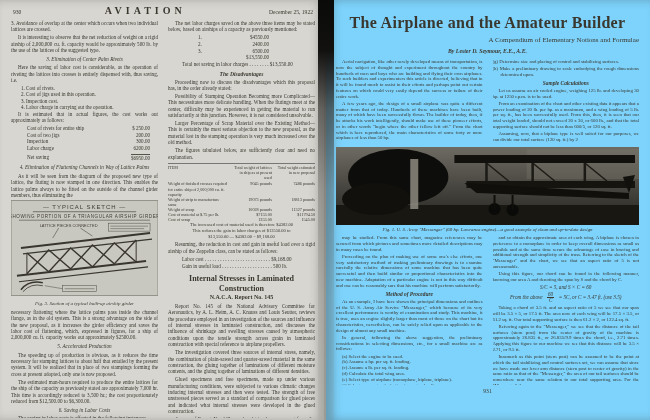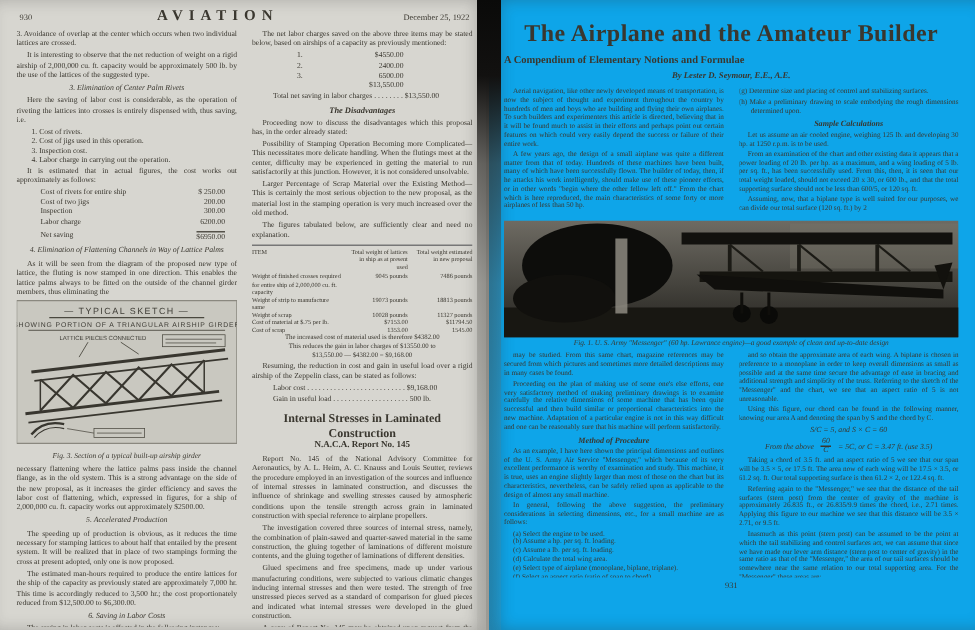--- a/index.html
+++ b/index.html
@@ -1,21 +1,21 @@
 <!DOCTYPE html>
 <html><head>
 <meta charset="utf-8">
 <style>
   html,body{margin:0;padding:0;width:650px;height:420px;overflow:hidden;
     background:#9e9d97;font-family:"Liberation Serif","DejaVu Serif",serif;color:#3a372f;}
   .spread{position:relative;width:650px;height:420px;overflow:hidden;}
   .page{position:absolute;top:0;height:420px;box-sizing:border-box;overflow:hidden;}
   .page-left{left:0;width:324px;background:#d7d6d0;padding:3px 9px 4px 11px;
     box-shadow:inset -6px 0 10px rgba(40,40,38,.25);}
-  .page-right{left:326px;width:324px;background:#0ea5e9;padding:2px 11px 2px 10px;
+  .page-right{left:326px;width:324px;background:#7dd3fc;padding:2px 11px 2px 10px;
     box-shadow:inset 7px 0 10px rgba(40,40,38,.3);}
   .gutter{position:absolute;left:318px;top:0;width:16px;height:420px;z-index:5;
     background:linear-gradient(180deg,#0a0a09 0%,#121110 12%,rgba(55,53,50,.65) 26%,
     rgba(90,88,84,.35) 45%,rgba(120,118,112,.18) 70%,rgba(140,138,132,.10) 100%);}
   
   .hdr{display:flex;justify-content:space-between;align-items:baseline;font-size:5.6px;padding:2px 2px 0;}
   .jrnl{font-size:10px;letter-spacing:4px;font-weight:bold;}
   .cols{display:flex;gap:10px;margin-top:4px;height:398px;overflow:hidden;justify-content:center;}
   .col{flex:1 1 0;overflow:hidden;min-width:0;}
   p.b{font-size:5.1px;line-height:1.26;text-align:justify;margin:0 0 1.5px;text-indent:7px;}
@@ -32,21 +32,21 @@
   .titem{flex:1.55;}
   .tcol{flex:1;text-align:right;}
   .thead{margin-bottom:1.5px;font-size:4.1px;}
   .tnote{text-align:center;font-size:4.5px;line-height:1.25;}
   .h-big{font-weight:bold;font-size:8px;text-align:center;line-height:1.15;margin:5px 0 1px;}
   .h-big2{font-weight:bold;font-size:6px;text-align:center;margin:0 0 3px;}
   .figwrap{margin:2px 0 1px;}
   .figcap{font-style:italic;font-size:5px;text-align:center;margin:1px 0 2.5px;}
   
   .title{font-size:16px;font-weight:bold;text-align:center;margin:12px 0 4px;letter-spacing:.3px;}
-  .sub{font-size:7px;font-weight:bold;text-align:left;line-height:1.3;}
+  .sub{font-size:7px;font-weight:normal;text-align:right;line-height:1.3;}
   .byline{font-size:5.8px;font-weight:bold;font-style:italic;text-align:center;margin:3px 0 5px;}
   .rcols{display:flex;gap:10px;overflow:hidden;}
   .r1{height:86px;}
   .r2{height:150px;}
   p.rb{font-size:4.8px;line-height:1.2;text-align:justify;margin:0 0 1.5px;text-indent:6px;}
   .hang{font-size:4.8px;line-height:1.2;text-align:justify;padding-left:8px;text-indent:-8px;margin:0 0 1px;}
   .hm{font-weight:bold;font-style:italic;text-align:center;font-size:5.4px;margin:2.5px 0 2px;}
   .photo{display:block;margin-top:2px;}
   .pcap{font-style:italic;font-size:4.9px;text-align:center;margin:2px 6px 3px;}
   .formula{text-align:center;font-size:5.2px;font-style:italic;margin:1.5px 0;}

